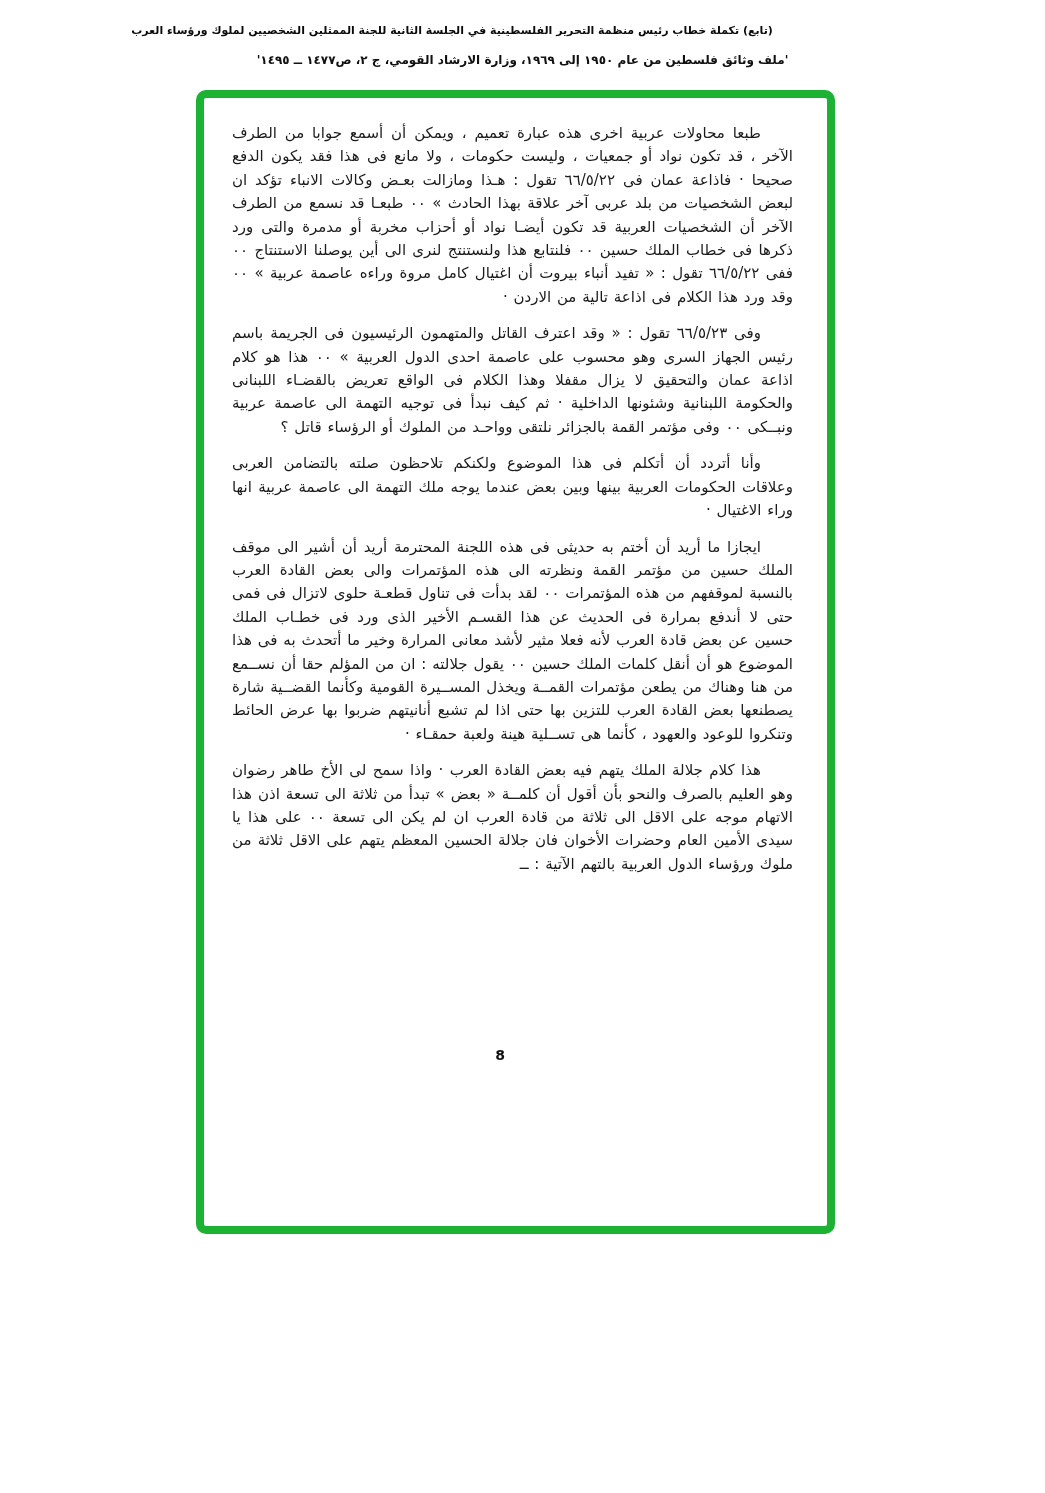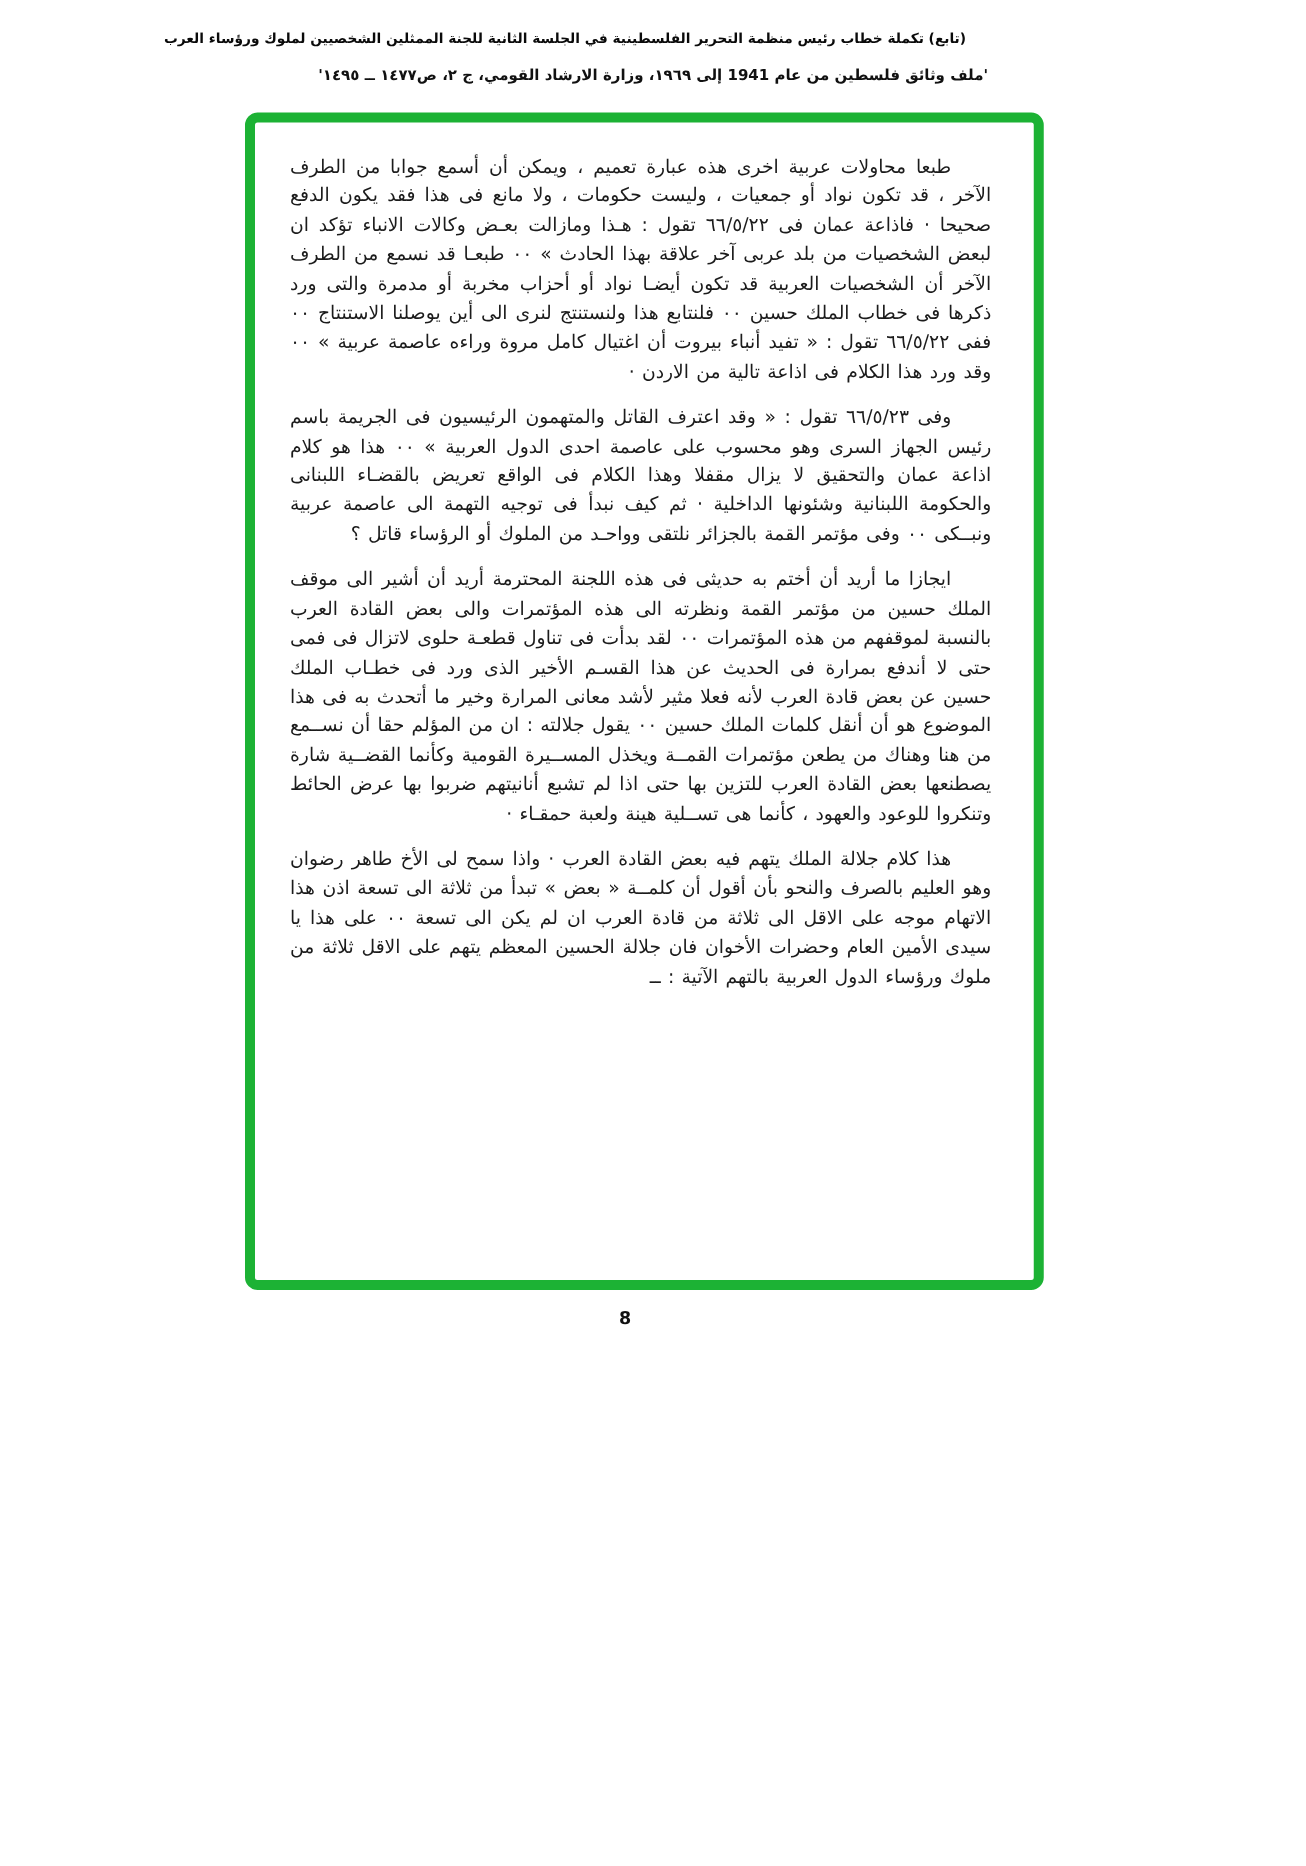--- a/index.html
+++ b/index.html
@@ -36,21 +36,21 @@
     direction: rtl;
     font-weight: bold;
     font-size: 12px;
     color: #111111;
   }
   .highlight-box {
     position: absolute;
     left: 196px;
     top: 90px;
     width: 639px;
-    height: 942px;
+    height: 1144px;
     box-sizing: border-box;
     border: 8px solid #1cb234;
     border-radius: 10px;
     background: #ffffff;
   }
   .doc-text {
     position: absolute;
     box-sizing: border-box;
     top: 8px;
     left: 8px;
@@ -81,26 +81,27 @@
     color: #111111;
   }
 </style>
 </head>
 <body>
 
 <div class="page">
 
   <div class="header-title">(تابع) تكملة خطاب رئيس منظمة التحرير الفلسطينية في الجلسة الثانية للجنة الممثلين الشخصيين لملوك ورؤساء العرب</div>
 
-  <div class="header-source">'ملف وثائق فلسطين من عام 1941 إلى ١٩٦٩، وزارة الارشاد القومي، ج ٢، ص١٤٧٧ ــ ١٤٩٥'</div>
+  <div class="header-source">'ملف وثائق فلسطين من عام ١٩٥٠ إلى ١٩٦٩، وزارة الارشاد القومي، ج ٢، ص١٤٧٧ ــ ١٤٩٥'</div>
 
   <div class="highlight-box" style="border-color: rgb(28, 178, 52);">
     <div class="doc-text">
       <p>طبعا محاولات عربية اخرى هذه عبارة تعميم ، ويمكن أن أسمع جوابا من الطرف الآخر ، قد تكون نواد أو جمعيات ، وليست حكومات ، ولا مانع فى هذا فقد يكون الدفع صحيحا · فاذاعة عمان فى ٦٦/٥/٢٢ تقول : هـذا ومازالت بعـض وكالات الانباء تؤكد ان لبعض الشخصيات من بلد عربى آخر علاقة بهذا الحادث » ٠٠ طبعـا قد نسمع من الطرف الآخر أن الشخصيات العربية قد تكون أيضـا نواد أو أحزاب مخربة أو مدمرة والتى ورد ذكرها فى خطاب الملك حسين ٠٠ فلنتابع هذا ولنستنتج لنرى الى أين يوصلنا الاستنتاج ٠٠ ففى ٦٦/٥/٢٢ تقول : « تفيد أنباء بيروت أن اغتيال كامل مروة وراءه عاصمة عربية » ٠٠ وقد ورد هذا الكلام فى اذاعة تالية من الاردن ·</p>
       <p>وفى ٦٦/٥/٢٣ تقول : « وقد اعترف القاتل والمتهمون الرئيسيون فى الجريمة باسم رئيس الجهاز السرى وهو محسوب على عاصمة احدى الدول العربية » ٠٠ هذا هو كلام اذاعة عمان والتحقيق لا يزال مقفلا وهذا الكلام فى الواقع تعريض بالقضـاء اللبنانى والحكومة اللبنانية وشئونها الداخلية · ثم كيف نبدأ فى توجيه التهمة الى عاصمة عربية ونبــكى ٠٠ وفى مؤتمر القمة بالجزائر نلتقى وواحـد من الملوك أو الرؤساء قاتل ؟</p>
+      <p>وأنا أتردد أن أتكلم فى هذا الموضوع ولكنكم تلاحظون صلته بالتضامن العربى وعلاقات الحكومات العربية بينها وبين بعض عندما يوجه ملك التهمة الى عاصمة عربية انها وراء الاغتيال ·</p>
       <p>ايجازا ما أريد أن أختم به حديثى فى هذه اللجنة المحترمة أريد أن أشير الى موقف الملك حسين من مؤتمر القمة ونظرته الى هذه المؤتمرات والى بعض القادة العرب بالنسبة لموقفهم من هذه المؤتمرات ٠٠ لقد بدأت فى تناول قطعـة حلوى لاتزال فى فمى حتى لا أندفع بمرارة فى الحديث عن هذا القسـم الأخير الذى ورد فى خطـاب الملك حسين عن بعض قادة العرب لأنه فعلا مثير لأشد معانى المرارة وخير ما أتحدث به فى هذا الموضوع هو أن أنقل كلمات الملك حسين ٠٠ يقول جلالته : ان من المؤلم حقا أن نســمع من هنا وهناك من يطعن مؤتمرات القمــة ويخذل المســيرة القومية وكأنما القضــية شارة يصطنعها بعض القادة العرب للتزين بها حتى اذا لم تشبع أنانيتهم ضربوا بها عرض الحائط وتنكروا للوعود والعهود ، كأنما هى تســلية هينة ولعبة حمقـاء ·</p>
       <p>هذا كلام جلالة الملك يتهم فيه بعض القادة العرب · واذا سمح لى الأخ طاهر رضوان وهو العليم بالصرف والنحو بأن أقول أن كلمــة « بعض » تبدأ من ثلاثة الى تسعة اذن هذا الاتهام موجه على الاقل الى ثلاثة من قادة العرب ان لم يكن الى تسعة ٠٠ على هذا يا سيدى الأمين العام وحضرات الأخوان فان جلالة الحسين المعظم يتهم على الاقل ثلاثة من ملوك ورؤساء الدول العربية بالتهم الآتية : ــ</p>
     </div>
   </div>
 
   <div class="page-number">8</div>
 
 </div>
 
 </body></html>

